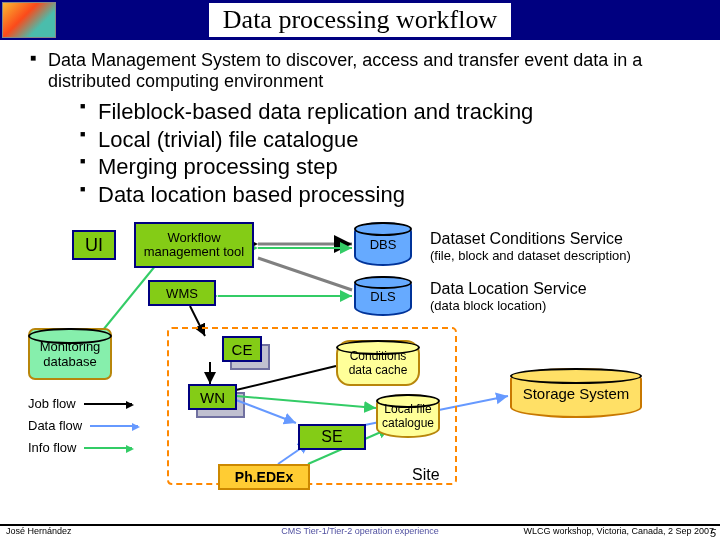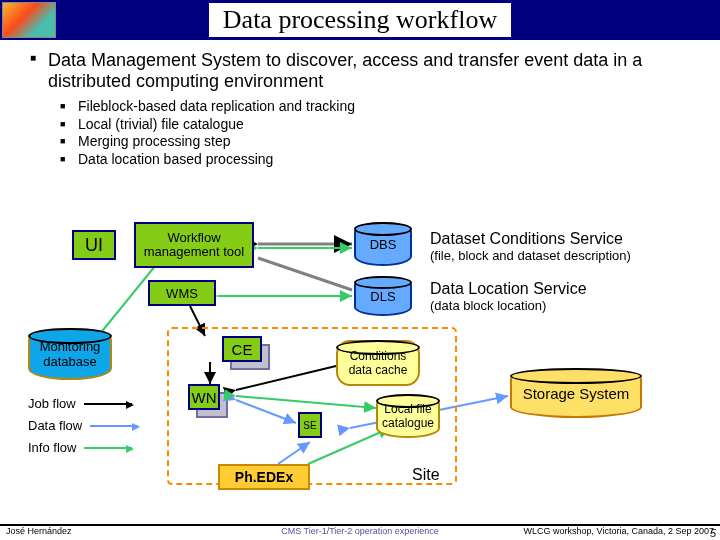--- a/index.html
+++ b/index.html
@@ -43,22 +43,22 @@
   .bullets li { list-style: none; position: relative; padding-left: 18px; }
   .bullets li::before {
     content: "■";
     position: absolute;
     left: 0;
     top: 2px;
     font-size: 10px;
     color: #000;
   }
   .subbullets {
-    padding-left: 60px;
-    font-size: 14px;
+    padding-left: 80px;
+    font-size: 22px;
   }
   .subbullets li { list-style: none; position: relative; padding-left: 18px; line-height: 1.25; }
   .subbullets li::before {
     content: "■";
     position: absolute;
     left: 0;
     top: 3px;
     font-size: 9px;
     color: #000;
   }
@@ -244,33 +244,33 @@
 
   <div class="cyl" style="left:354px; top:58px; width:58px; height:40px; background:#66aaff; border-color:#003399;">
     <span>DLS</span>
   </div>
 
   <div class="label" style="left:430px; top:12px; font-size:16px;">Dataset Conditions Service</div>
   <div class="label" style="left:430px; top:30px; font-size:13px;">(file, block and dataset description)</div>
   <div class="label" style="left:430px; top:62px; font-size:16px;">Data Location Service</div>
   <div class="label" style="left:430px; top:80px; font-size:13px;">(data block location)</div>
 
-  <div class="cyl" style="left:28px; top:110px; width:84px; height:52px; background:#0ea5e9; border-color:#b8860b; font-size:13px;">
+  <div class="cyl" style="left:28px; top:110px; width:84px; height:52px; background:#86efac; border-color:#b8860b; font-size:13px;border-radius:7px;">
     <span>Monitoring database</span>
   </div>
 
   <div class="box shadow" style="left:192px; top:118px; width:40px; height:26px; font-size:15px;margin-left:30px;">
     <span>CE</span>
   </div>
 
-  <div class="box shadow" style="left:188px; top:166px; width:32px; height:26px; font-size:15px;">
+  <div class="box shadow" style="left:188px; top:166px; width:49px; height:26px; font-size:15px;">
     <span>WN</span>
   </div>
 
-  <div class="box" style="left:298px; top:194px; width:24px; height:26px; font-size:10px;">
+  <div class="box" style="left:298px; top:206px; width:68px; height:26px; font-size:16px;">
     <span>SE</span>
   </div>
 
   <div class="cyl" style="left:336px; top:122px; width:84px; height:46px; background:#ffff99; border-color:#b8860b; font-size:12px;border-radius:14px;">
     <span>Conditions data cache</span>
   </div>
 
   <div class="cyl" style="left:376px; top:176px; width:64px; height:44px; background:#ffff99; border-color:#b8860b; font-size:12px;">
     <span>Local file catalogue</span>
   </div>

